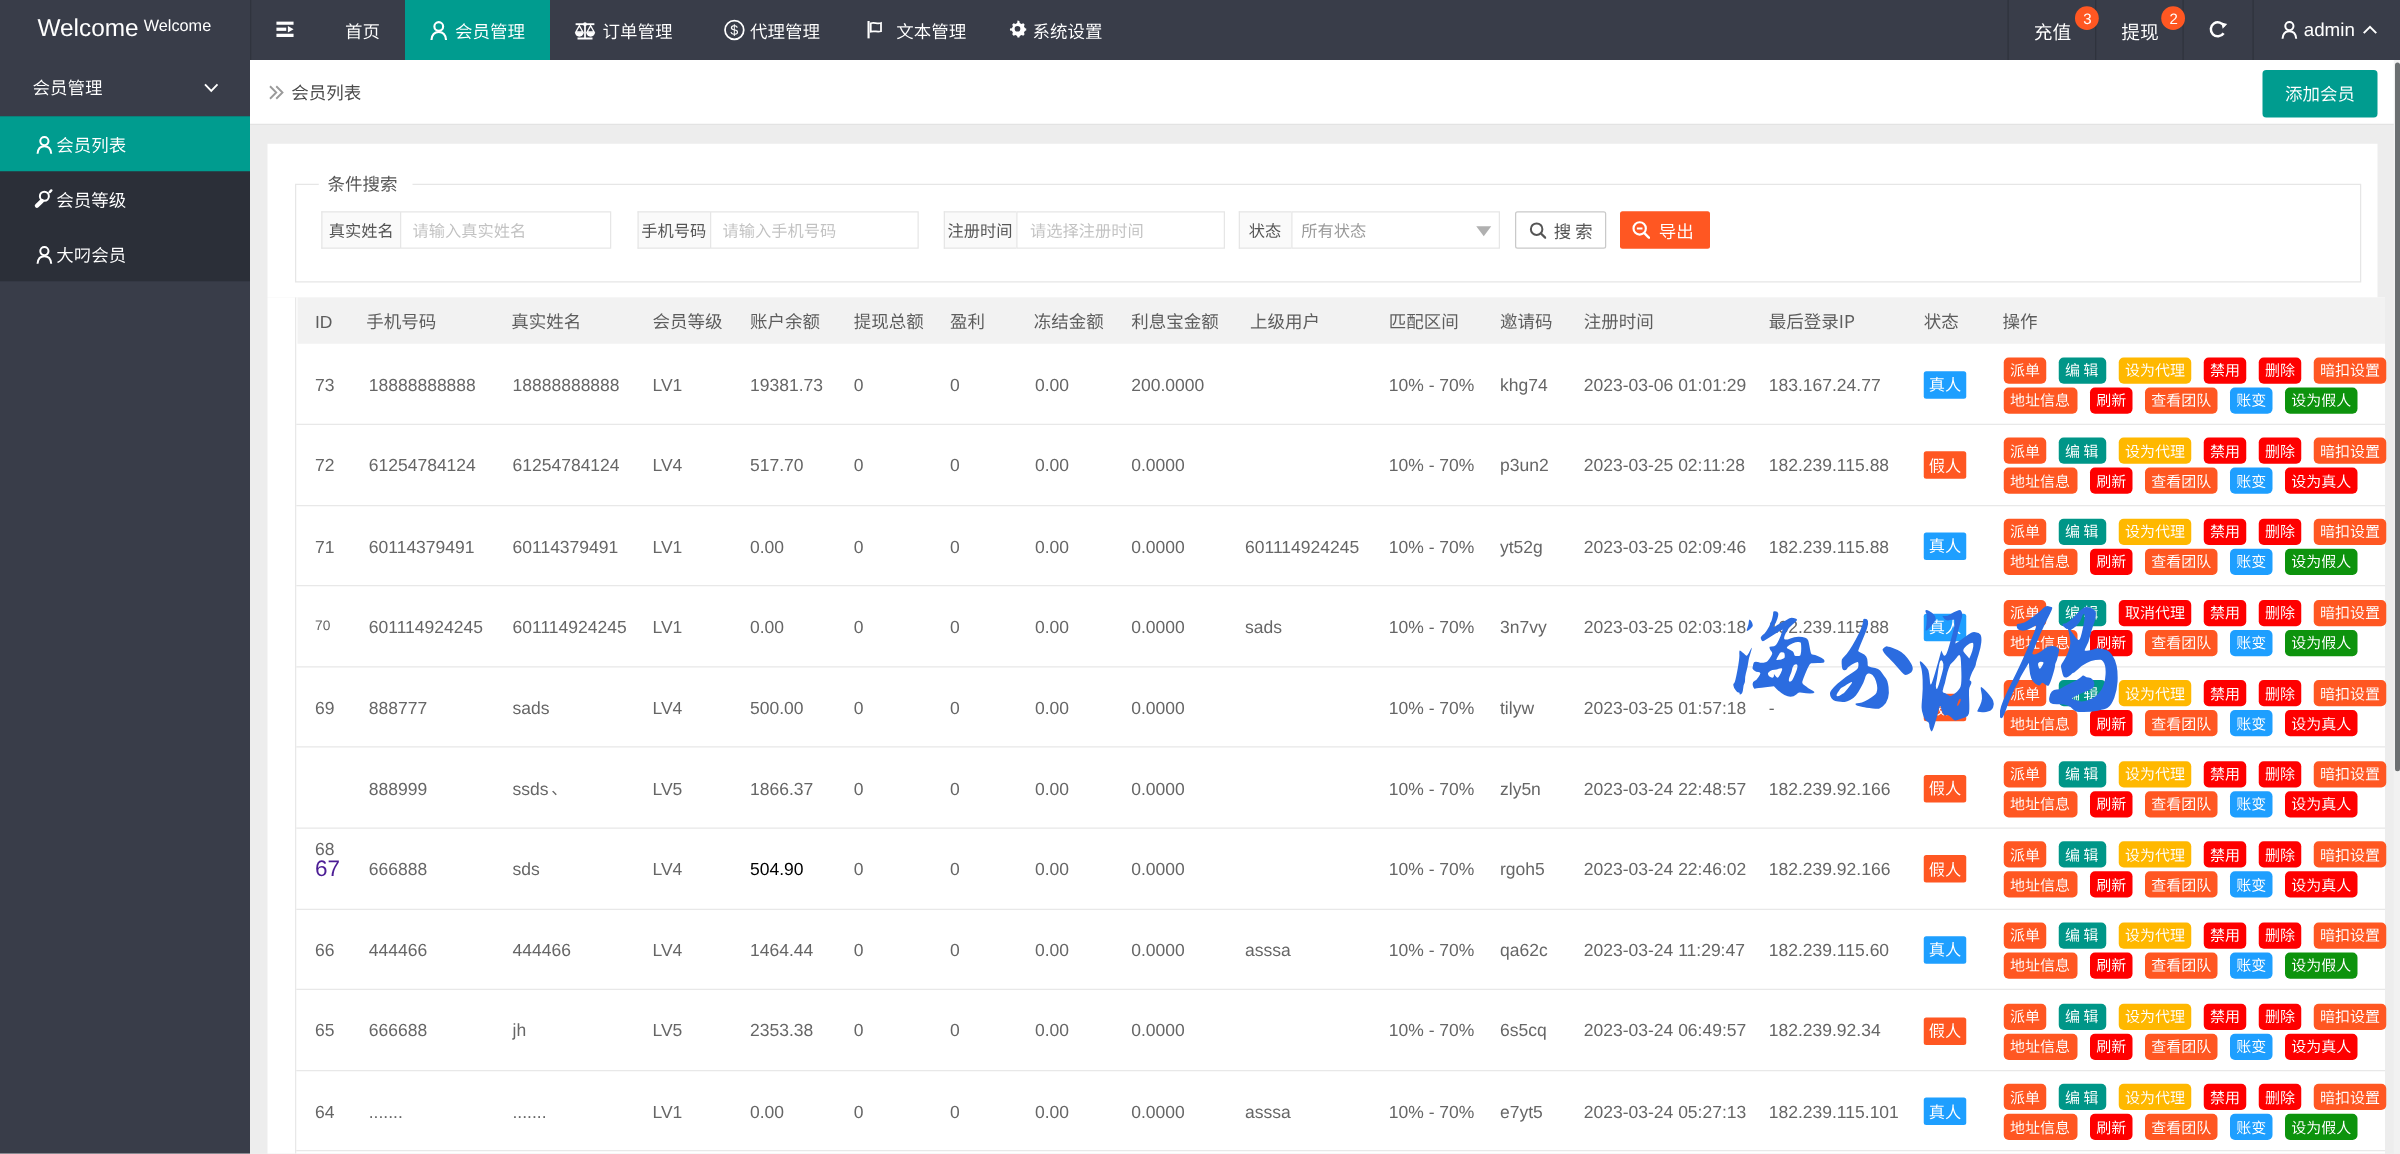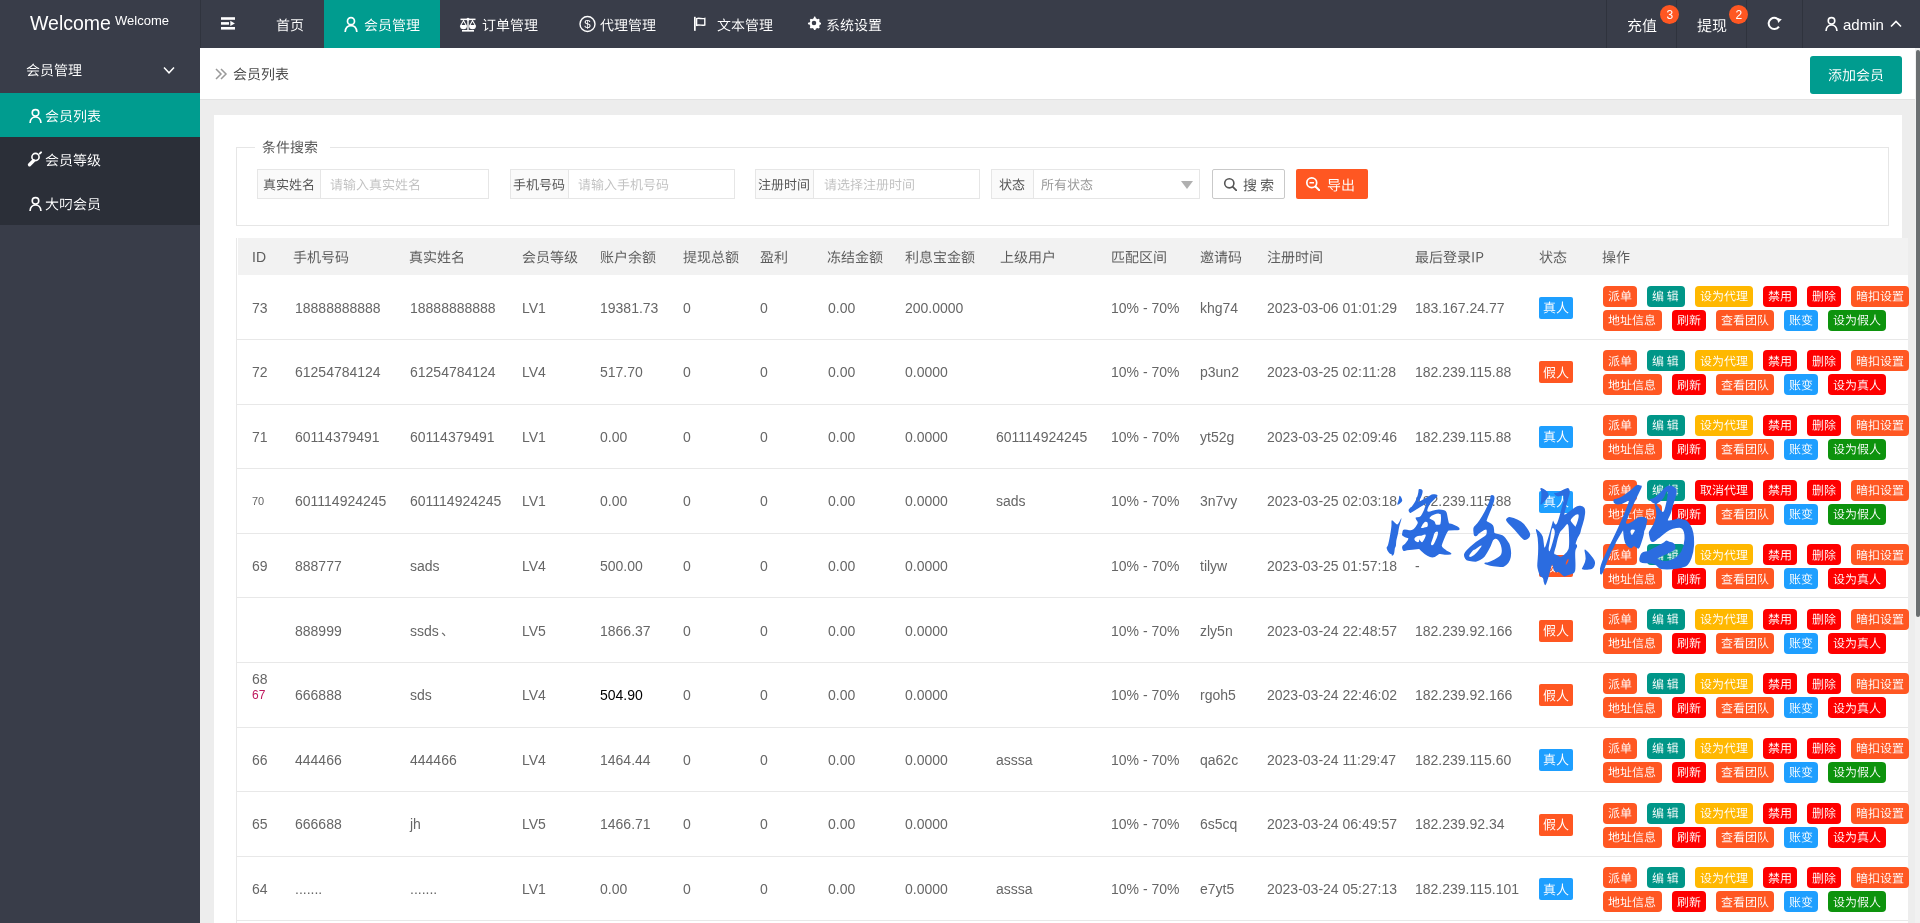--- a/index.html
+++ b/index.html
@@ -770,21 +770,21 @@
   </svg>
 <div class="b" style="left:1783.5px;top:632.6999999999999px;width:34px;height:21px;background:#1E9FFF;border-radius:4px;"></div>
 <svg class="z" style="left:1788.5px;top:637.2px;width:24.0px;height:12px;color:#fff;">
     <use href="#g-zhangbian"></use>
   </svg>
 <div class="b" style="left:1827.5px;top:632.6999999999999px;width:58px;height:21px;background:#FE0000;border-radius:4px;"></div>
 <svg class="z" style="left:1832.5px;top:637.2px;width:48.0px;height:12px;color:#fff;">
     <use href="#g-sheweizhenren"></use>
   </svg>
 <div class="b" style="left:237px;top:726.6px;width:1671px;height:1px;background:#e8e8e8;"></div>
-<span class="t" style="left:252px;top:688px;font-size:12px;line-height:14px;color:#be185d;">67</span>
+<span class="t" style="left:252px;top:688px;font-size:18px;line-height:14px;color:#4c1d95;">67</span>
 <span class="t" style="left:295px;top:688px;font-size:14px;line-height:14px;color:#666;">666888</span>
 <span class="t" style="left:410px;top:688px;font-size:14px;line-height:14px;color:#666;">sds</span>
 <span class="t" style="left:522px;top:688px;font-size:14px;line-height:14px;color:#666;">LV4</span>
 <span class="t" style="left:600px;top:688px;font-size:14px;line-height:14px;color:#000000;">504.90</span>
 <span class="t" style="left:683px;top:688px;font-size:14px;line-height:14px;color:#666;">0</span>
 <span class="t" style="left:760px;top:688px;font-size:14px;line-height:14px;color:#666;">0</span>
 <span class="t" style="left:828px;top:688px;font-size:14px;line-height:14px;color:#666;">0.00</span>
 <span class="t" style="left:905px;top:688px;font-size:14px;line-height:14px;color:#666;">0.0000</span>
 <span class="t" style="left:1111px;top:688px;font-size:14px;line-height:14px;color:#666;">10% - 70%</span>
 <span class="t" style="left:1200px;top:688px;font-size:14px;line-height:14px;color:#666;">rgoh5</span>
@@ -899,21 +899,21 @@
   </svg>
 <div class="b" style="left:1827.5px;top:761.8999999999999px;width:58px;height:21px;background:#0D930D;border-radius:4px;"></div>
 <svg class="z" style="left:1832.5px;top:766.4px;width:48.0px;height:12px;color:#fff;">
     <use href="#g-sheweijiaren"></use>
   </svg>
 <div class="b" style="left:237px;top:855.8px;width:1671px;height:1px;background:#e8e8e8;"></div>
 <span class="t" style="left:252px;top:817px;font-size:14px;line-height:14px;color:#666;">65</span>
 <span class="t" style="left:295px;top:817px;font-size:14px;line-height:14px;color:#666;">666688</span>
 <span class="t" style="left:410px;top:817px;font-size:14px;line-height:14px;color:#666;">jh</span>
 <span class="t" style="left:522px;top:817px;font-size:14px;line-height:14px;color:#666;">LV5</span>
-<span class="t" style="left:600px;top:817px;font-size:14px;line-height:14px;color:#666;">1466.71</span>
+<span class="t" style="left:600px;top:817px;font-size:14px;line-height:14px;color:#666;">2353.38</span>
 <span class="t" style="left:683px;top:817px;font-size:14px;line-height:14px;color:#666;">0</span>
 <span class="t" style="left:760px;top:817px;font-size:14px;line-height:14px;color:#666;">0</span>
 <span class="t" style="left:828px;top:817px;font-size:14px;line-height:14px;color:#666;">0.00</span>
 <span class="t" style="left:905px;top:817px;font-size:14px;line-height:14px;color:#666;">0.0000</span>
 <span class="t" style="left:1111px;top:817px;font-size:14px;line-height:14px;color:#666;">10% - 70%</span>
 <span class="t" style="left:1200px;top:817px;font-size:14px;line-height:14px;color:#666;">6s5cq</span>
 <span class="t" style="left:1267px;top:817px;font-size:14px;line-height:14px;color:#666;">2023-03-24 06:49:57</span>
 <span class="t" style="left:1415px;top:817px;font-size:14px;line-height:14px;color:#666;">182.239.92.34</span>
 <div class="b" style="left:1539px;top:813.4999999999999px;width:34px;height:22px;background:#FF5722;border-radius:2px;"></div>
 <svg class="z" style="left:1543.0px;top:818.0px;width:26.0px;height:13px;color:#fff;">

